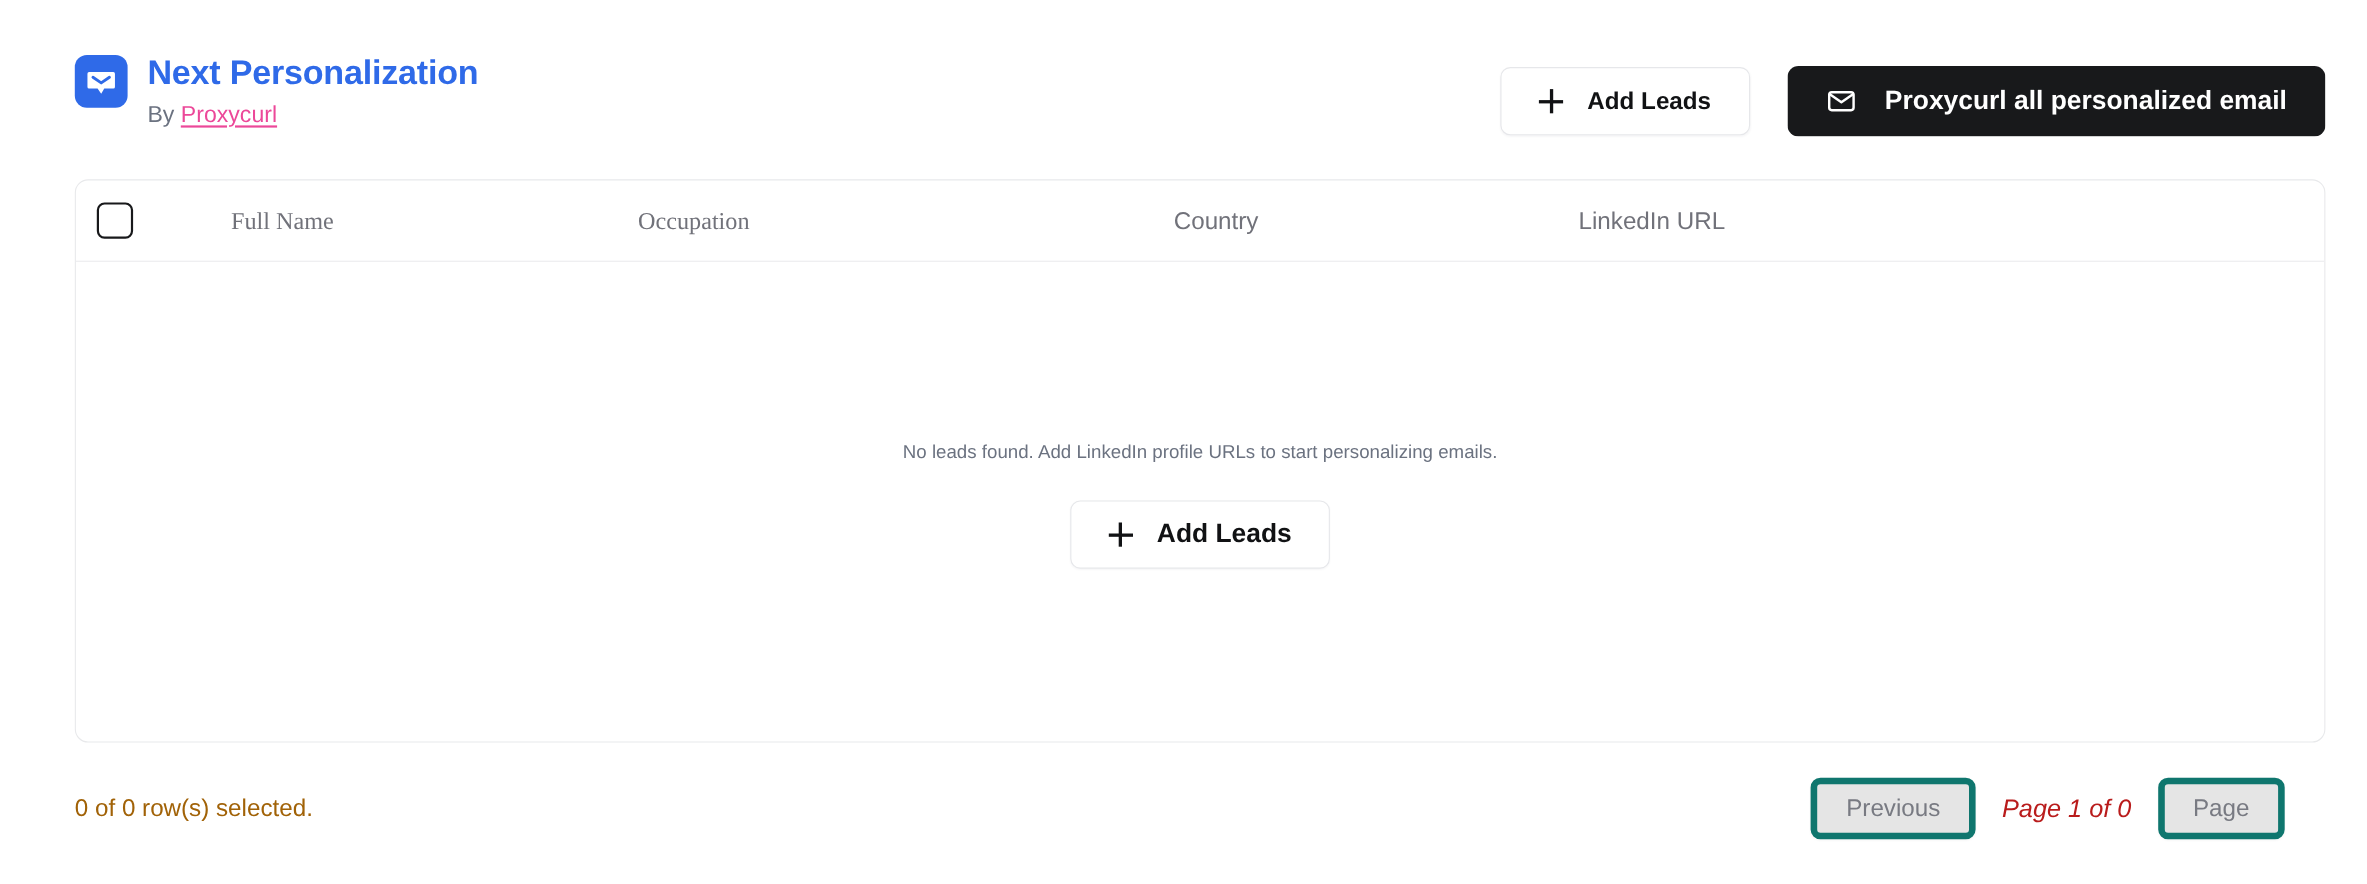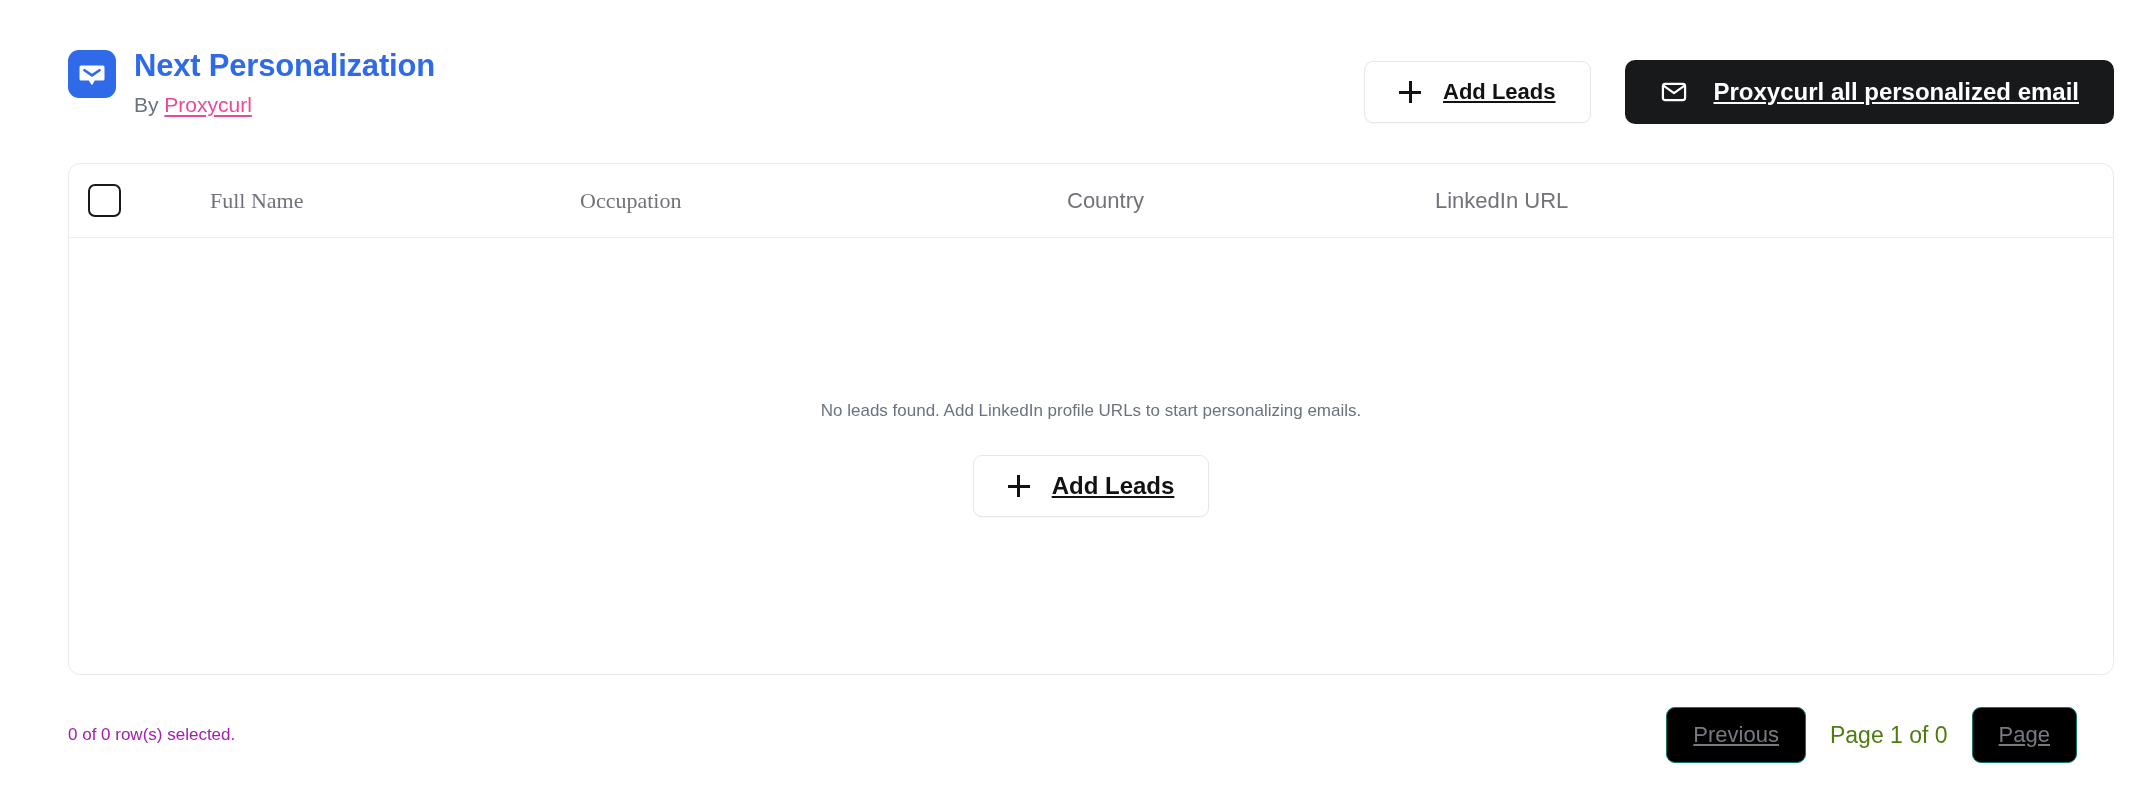--- a/index.html
+++ b/index.html
@@ -89,21 +89,20 @@
     display: inline-flex;
     align-items: center;
     justify-content: center;
     gap: 22px;
     font-family: "Liberation Sans", sans-serif;
     border-radius: 9px;
     cursor: pointer;
     white-space: nowrap;
     border: 1px solid transparent;
     background: #ffffff;
-    text-decoration: underline;
   }
 
   .btn-outline {
     border: 1px solid #e6e7ea;
     background: #ffffff;
     color: #111214;
     font-size: 22px;
     font-weight: bold;
     height: 62px;
     padding: 0 34px;
@@ -216,51 +215,52 @@
     left: 68px;
     right: 38px;
     top: 700px;
     height: 70px;
     display: flex;
     align-items: center;
     justify-content: space-between;
   }
 
   .rows-selected {
-    font-size: 17px;
-    color: #a21caf;
+    font-size: 22px;
+    color: #a16207;
     line-height: 32px;
     white-space: nowrap;
   }
 
   .pagination {
     display: flex;
     align-items: center;
     gap: 18px;
     margin-right: 37px;
   }
 
   .btn-page {
-    border: 1px solid #0f766e;
-    background: #000000;
+    border: 6px solid #0f766e;
+    background: #e5e5e5;
     color: #787a82;
     font-size: 22px;
     height: 56px;
     padding: 0 26px;
     border-radius: 9px;
     font-weight: normal;
     box-shadow: 0 1px 2px rgba(16,24,40,0.03);
   }
 
   .page-indicator {
     font-size: 23px;
-    color: #4d7c0f;
+    color: #b91c1c;
     line-height: 32px;
     white-space: nowrap;
     padding: 0 6px;
+    font-style: italic;
   }
 </style>
 </head>
 <body>
 
 <div class="page">
 
   <div class="app-header">
 
     <div class="brand">

